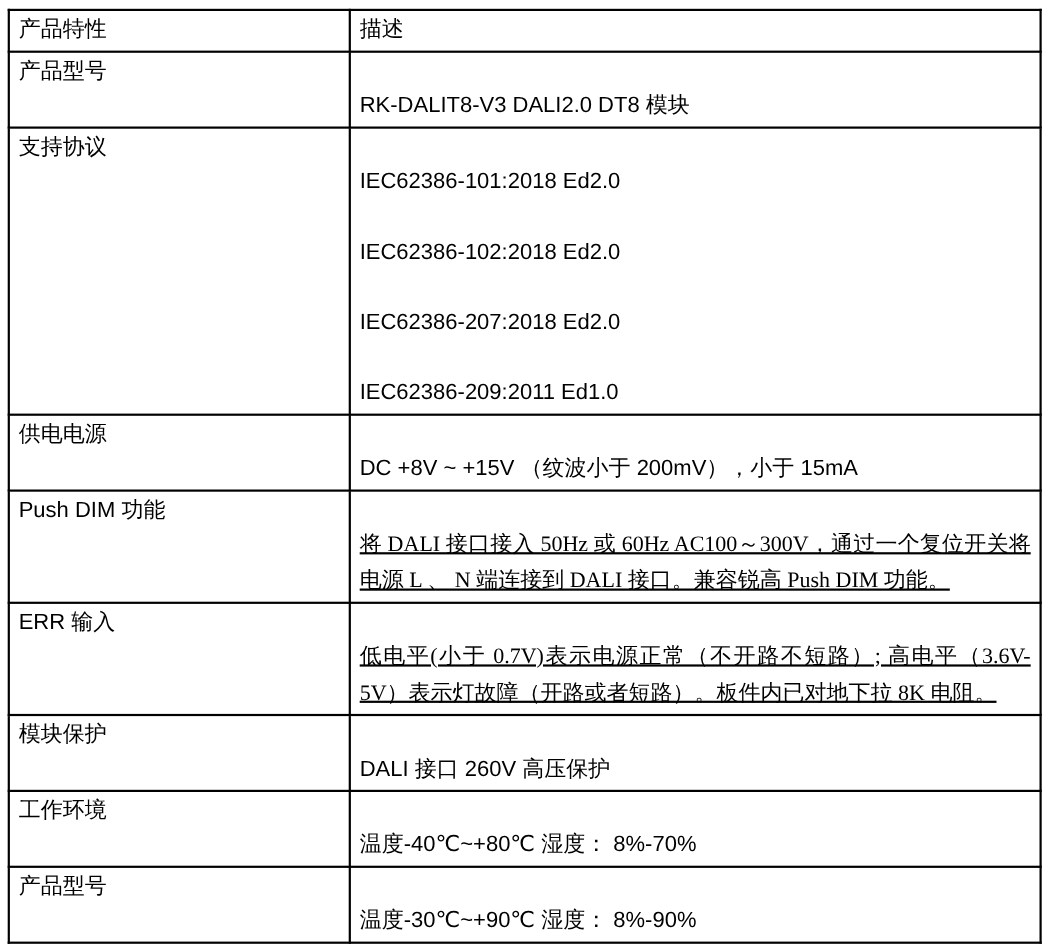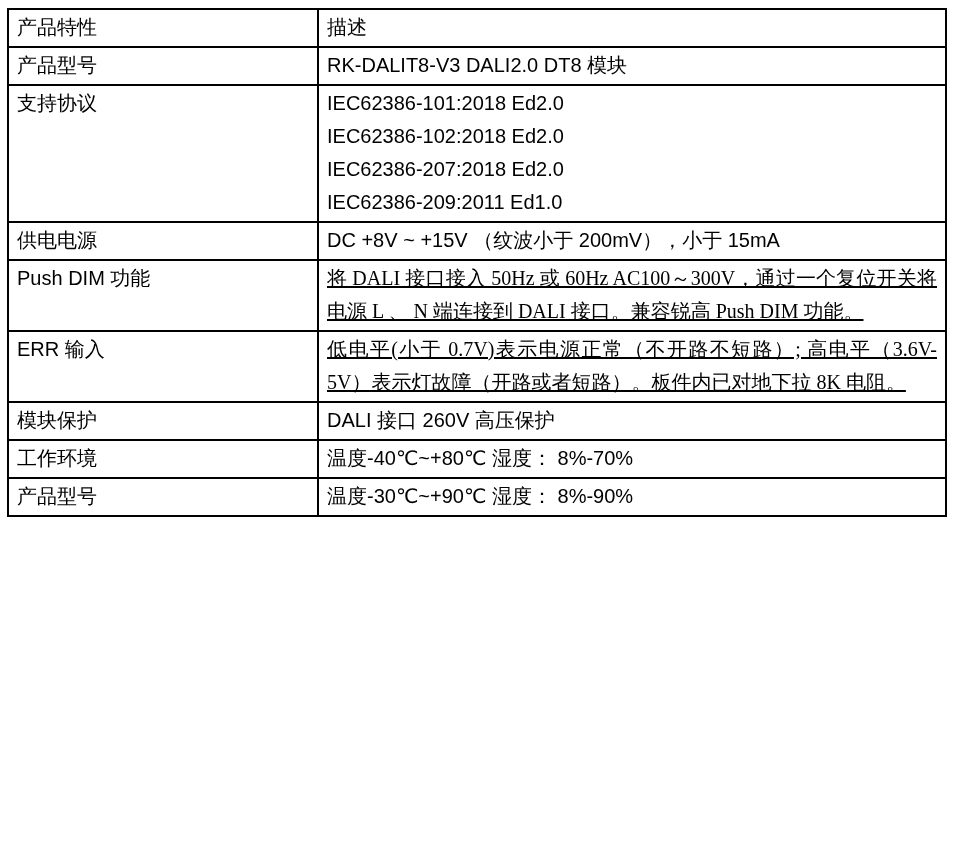--- a/index.html
+++ b/index.html
@@ -28,21 +28,21 @@
     padding: 1px 8px 2px 8px;
     font-size: 20px;
     line-height: 33px;
     font-weight: normal;
     text-align: left;
     vertical-align: top;
     overflow: hidden;
   }
   col.c-feature { width: 310px; }
   col.c-desc    { width: 628px; }
-  .desc-line { min-height: 33px; }
+  .desc-line { min-height: 33px; margin-top: 31px; }
   td.serif .desc-line {
     font-family: "Liberation Serif", "DejaVu Serif", serif;
     text-decoration: underline;
   }
   td.justify .desc-line {
     text-align: justify;
     text-justify: inter-character;
   }
 </style>
 </head>

